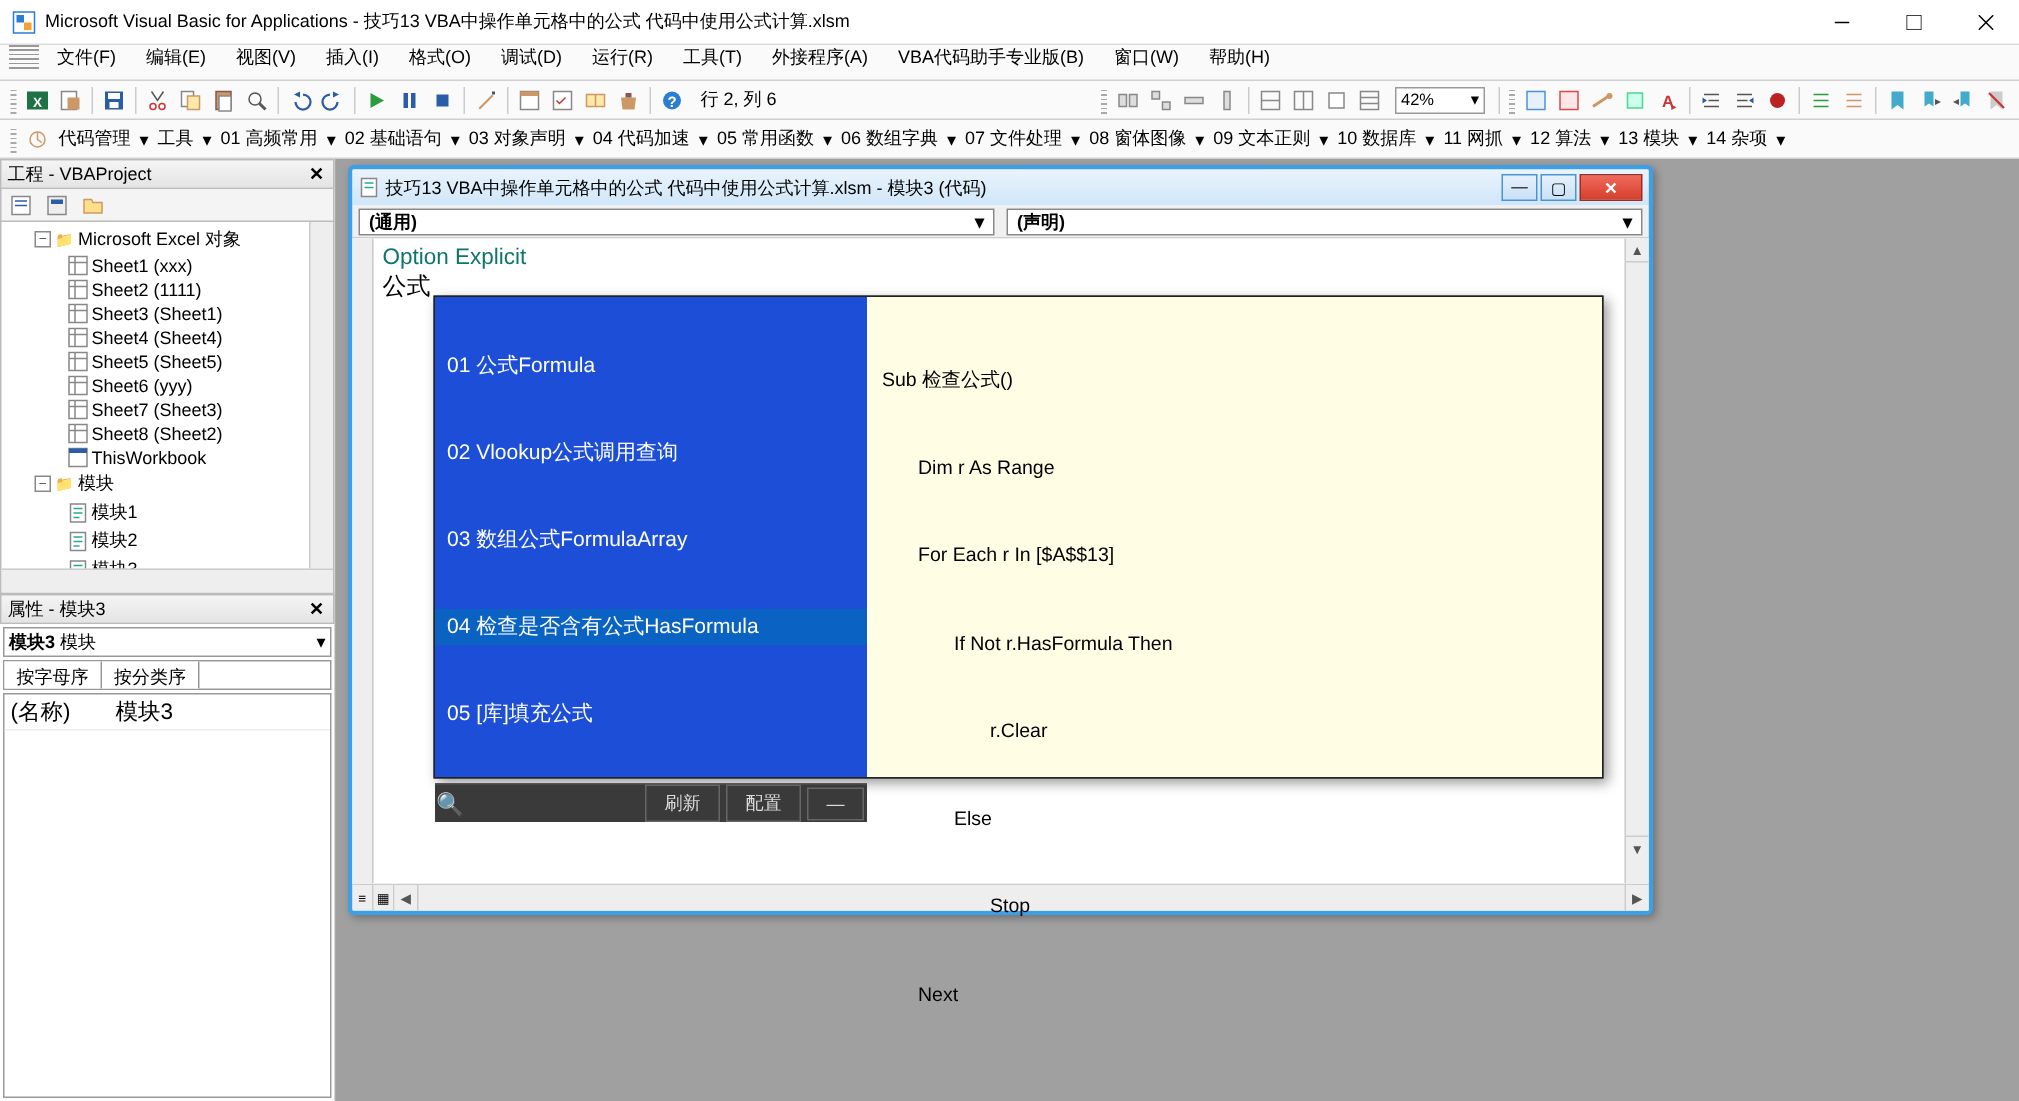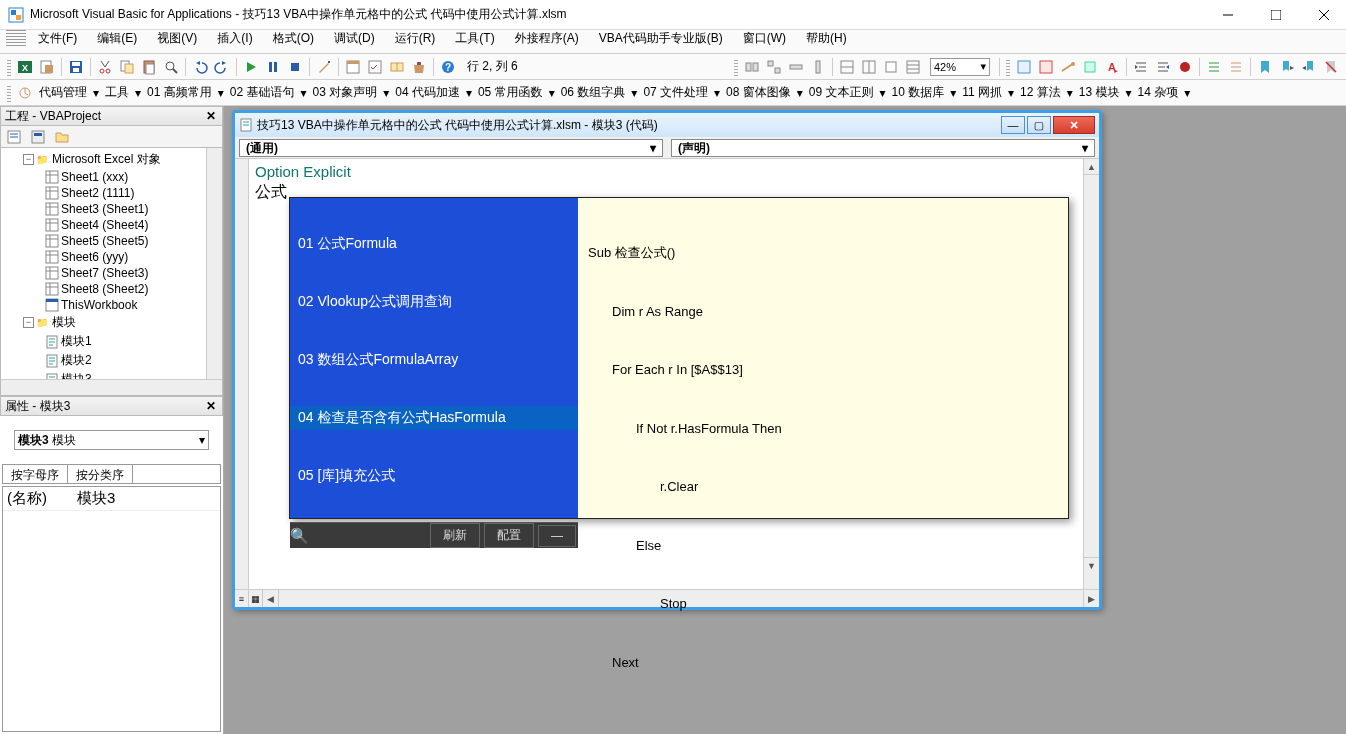--- a/index.html
+++ b/index.html
@@ -41,21 +41,21 @@
 .tree-scroll { position:absolute; right:0; top:0; bottom:16px; width:16px; background:#eee; border-left:1px solid #ccc;}
 .tree-scroll-h { position:absolute; left:0; right:0; bottom:0; height:16px; background:#eee; border-top:1px solid #ccc;}
 .tree-node { display:flex; align-items:center; padding:1px 0 1px 0; white-space:nowrap; cursor:pointer;}
 .tree-node .exp { width:11px; height:11px; border:1px solid #888; margin-right:2px; display:flex; align-items:center; justify-content:center; font-size:9px; line-height:1; color:#555;}
 .tree-node .icn { width:14px; height:14px; margin-right:2px; display:inline-flex; align-items:center; justify-content:center; font-size:10px;}
 .tree-node .lbl { }
 .ind1 { padding-left:22px; } .ind2 { padding-left:44px; }
 
 
 .props { display:flex; flex-direction:column; flex:1; }
-.prop-select { height:20px; border:1px solid #999; margin:14px; display:flex; align-items:center; padding:0 3px; font-size:12px; justify-content:space-between;gap:40px;}
+.prop-select { height:20px; border:1px solid #999; margin:2px; display:flex; align-items:center; padding:0 3px; font-size:12px; justify-content:space-between;gap:40px;}
 .prop-tabs { height:20px; display:flex; border:1px solid #999; margin:0 2px; }
 .prop-tab { padding:2px 8px; font-size:12px; border-right:1px solid #999; background:#fff; cursor:pointer;}
 .prop-tab.active { background:#fff; }
 .prop-grid { flex:1; border:1px solid #999; margin:2px; background:#fff; font-size:15px; overflow:auto;}
 .prop-row { display:flex; border-bottom:1px solid #eee; }
 .prop-row .k { width:70px; padding:2px 4px; }
 .prop-row .v { flex:1; padding:2px 4px; }
 
 
 .mdi-child { position:absolute; left:8px; top:4px; width:870px; height:500px; border:3px solid #3c9fe8; border-radius:4px; background:#fff; display:flex; flex-direction:column; box-shadow:2px 2px 6px rgba(0,0,0,.3);}

